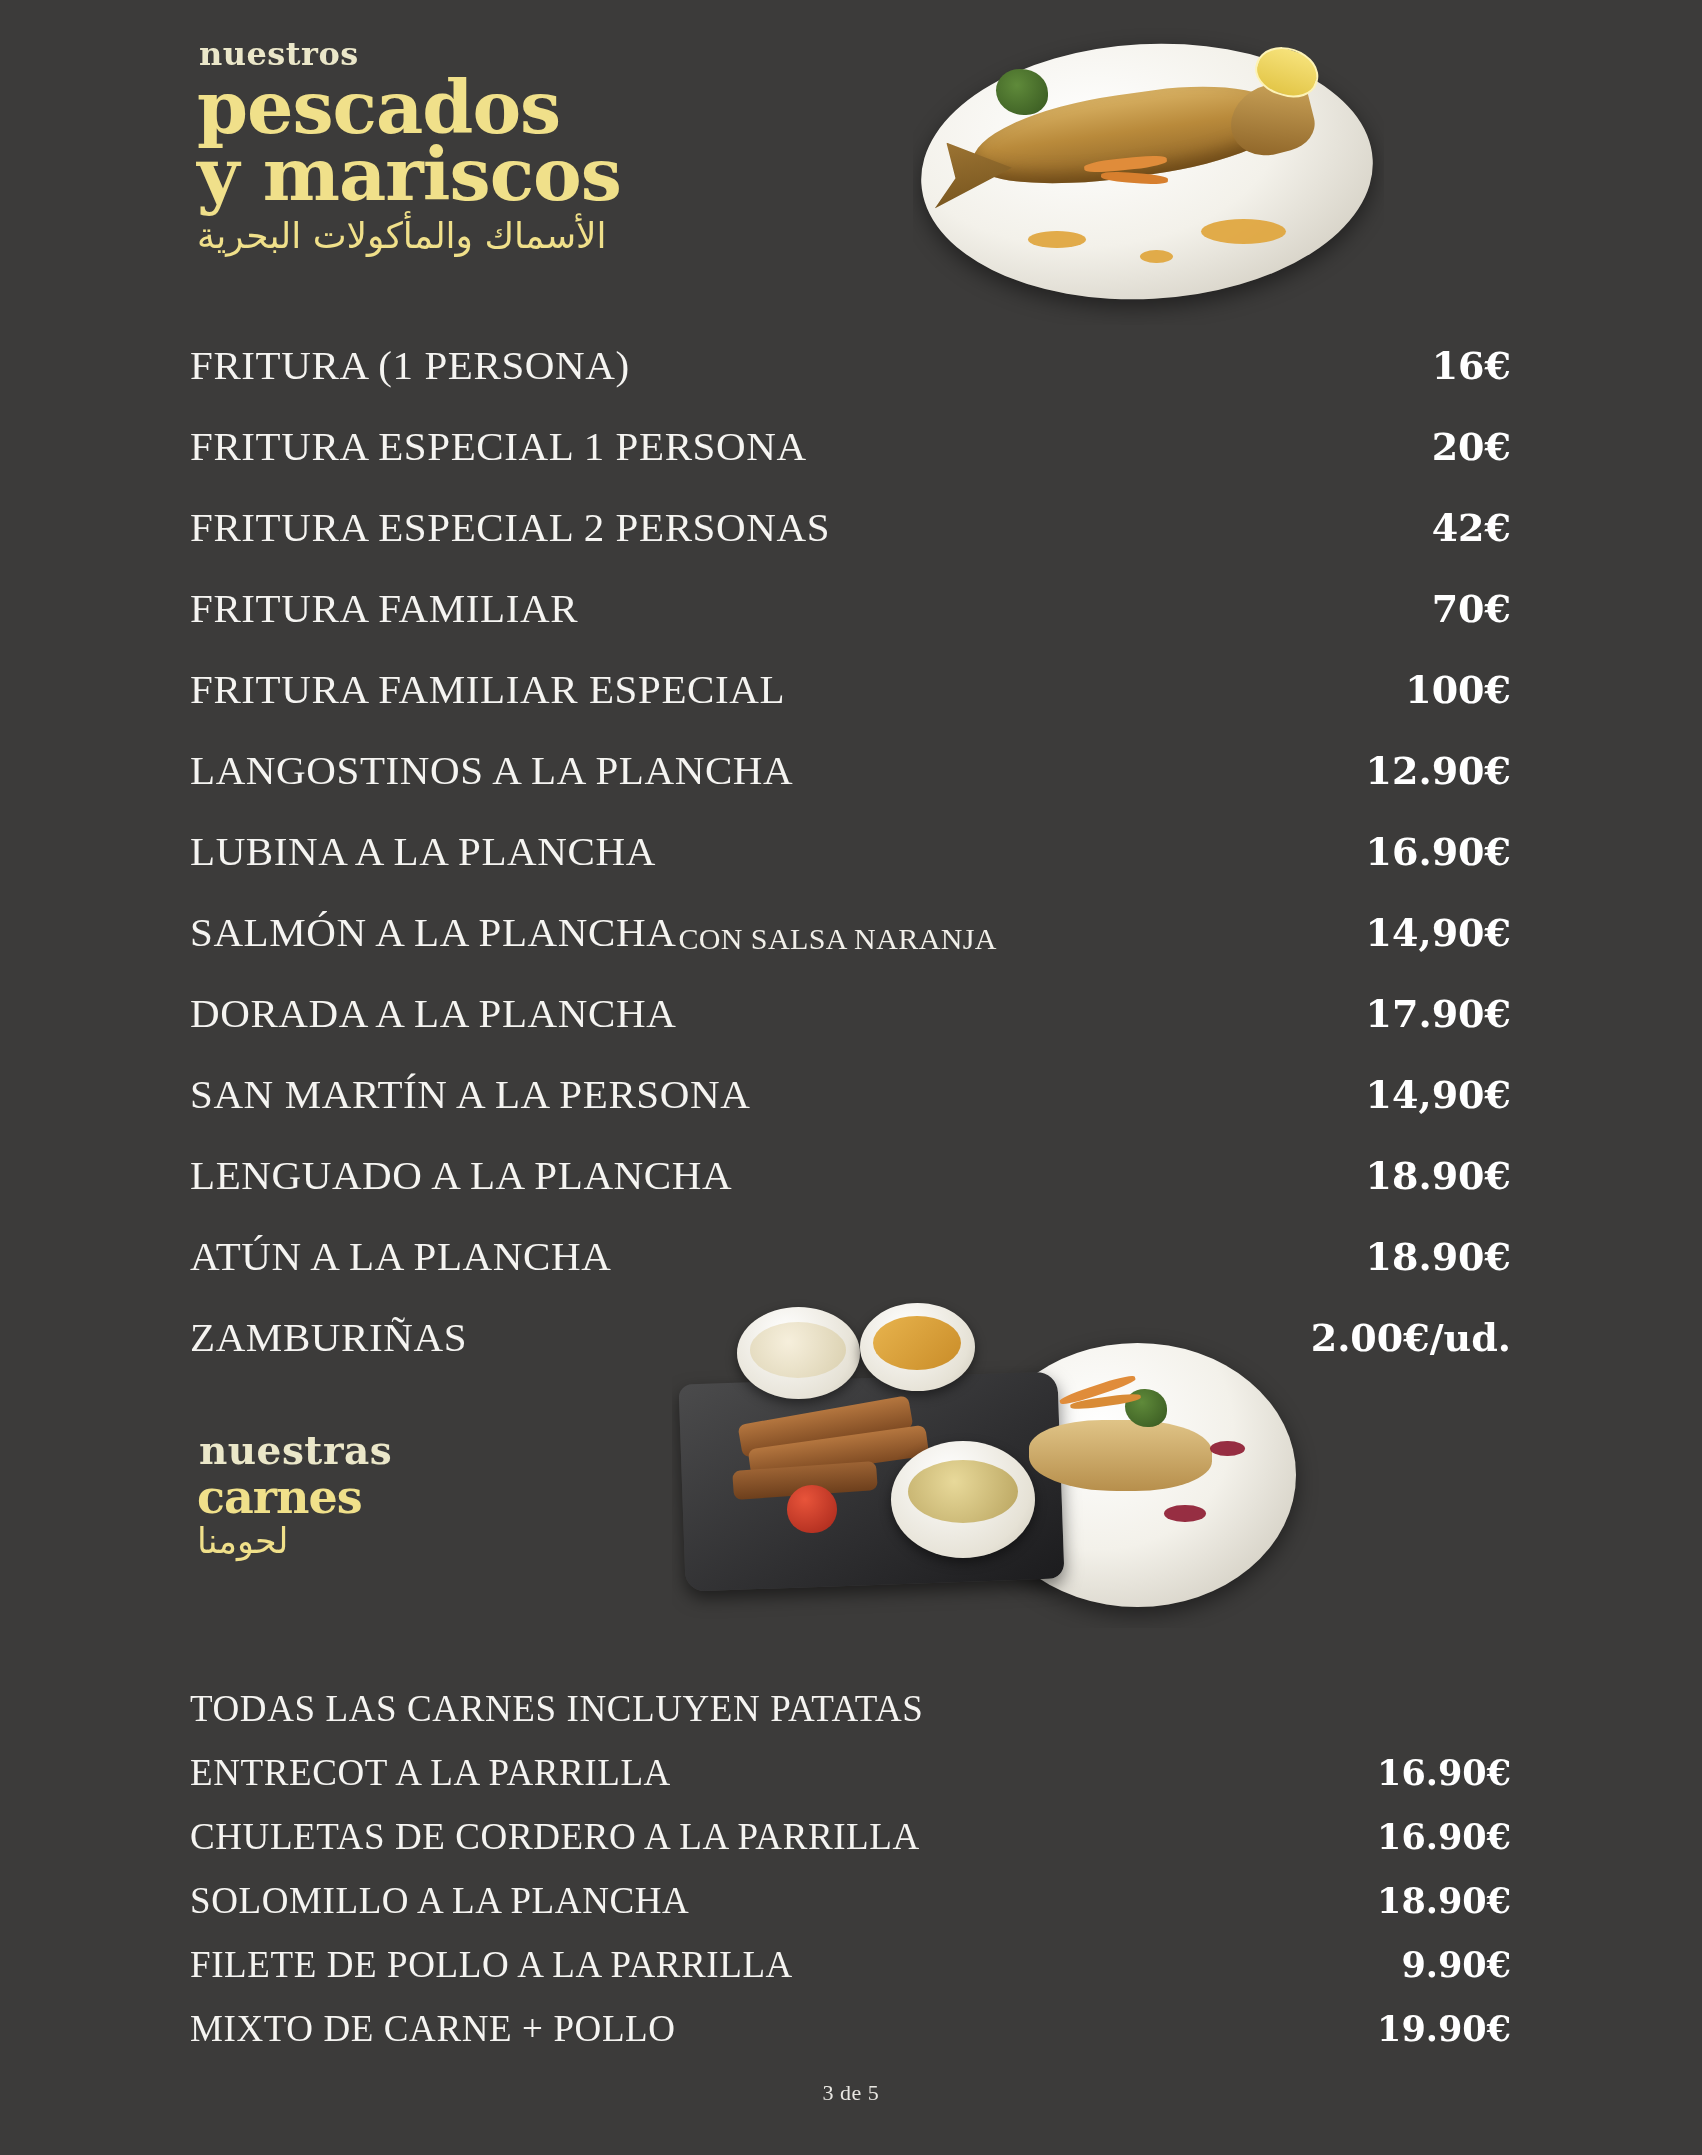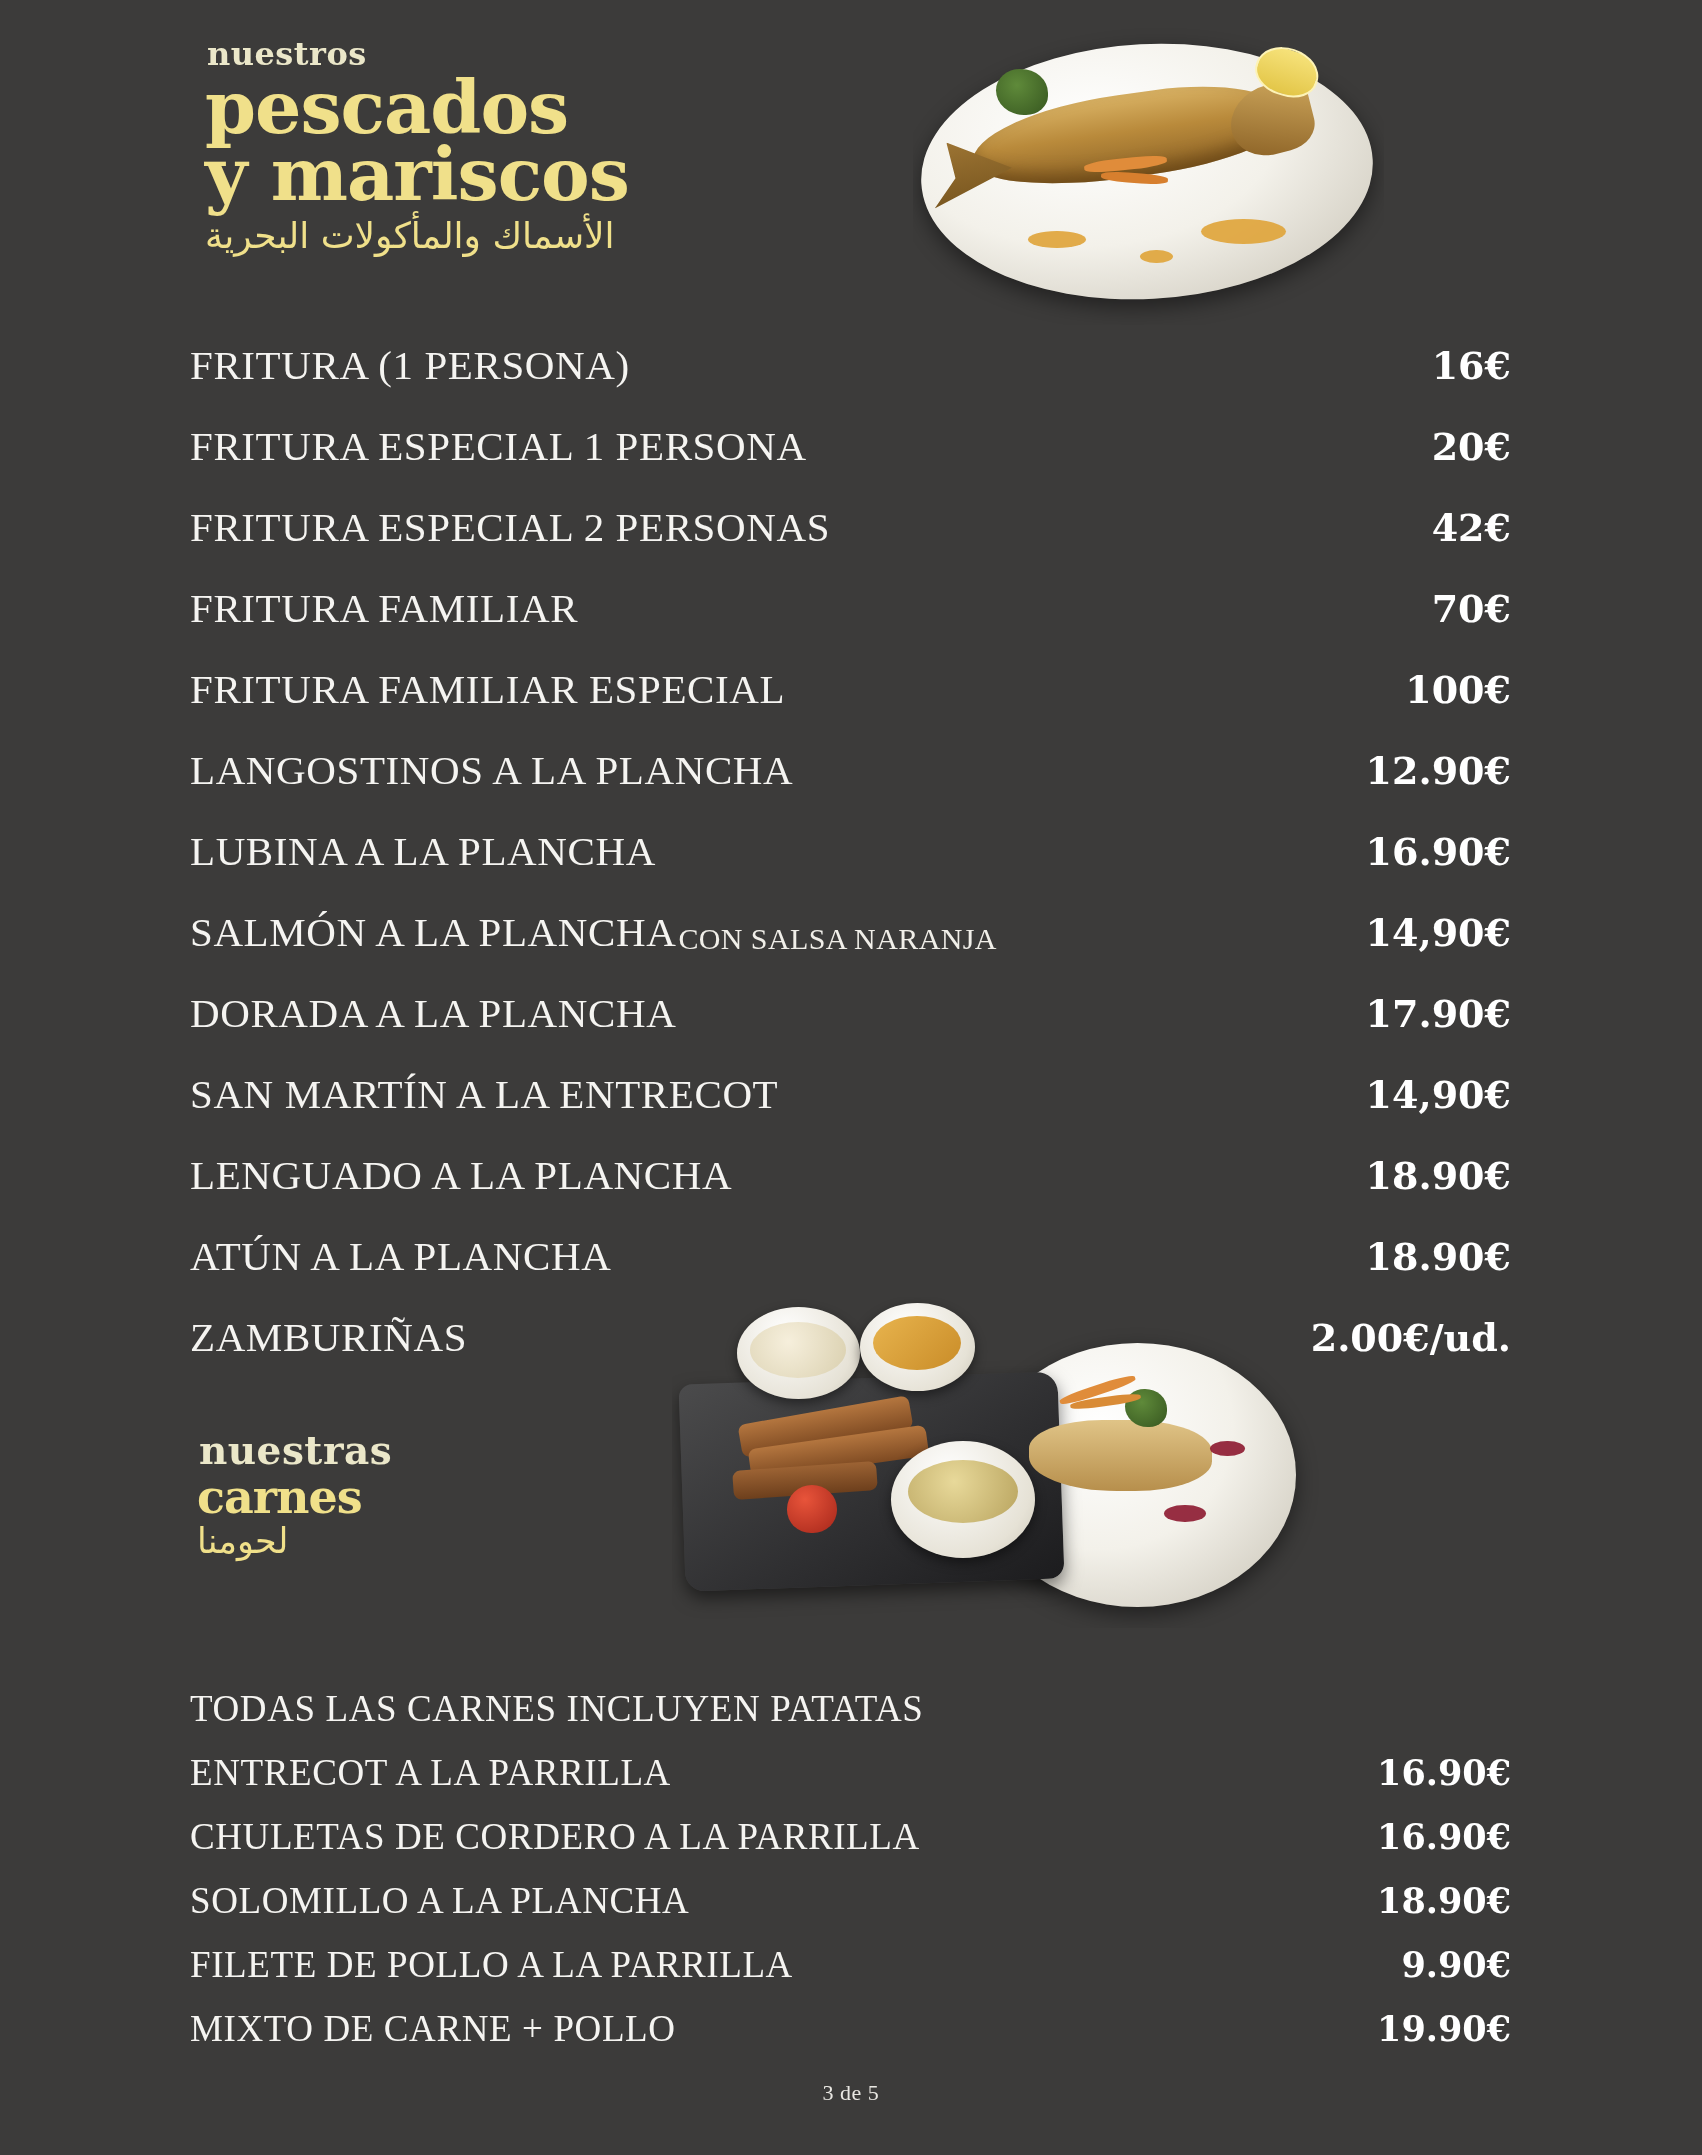--- a/index.html
+++ b/index.html
@@ -19,21 +19,21 @@
   .page {
     position: absolute;
     inset: 0;
     background: #3c3b3a;
   }
 
   
   .section-head {
     position: absolute;
   }
-  #fish-head { left: 197px; top: 38px; margin-left: 8px; }
+  #fish-head { left: 197px; top: 38px; }
   .head-pre {
     font-family: "DejaVu Serif", serif;
     font-weight: bold;
     font-size: 32px;
     color: #ebe7c9;
     letter-spacing: 0.5px;
     line-height: 1;
     margin: 0 0 3.8px 1.9px;
   }
   .head-main {
@@ -294,21 +294,21 @@
         <div class="item-name">SALMÓN A LA PLANCHA</div>
         <div class="item-sub">CON SALSA NARANJA</div>
       </div>
       <div class="item-price">14,90€</div>
     </div>
     <div class="row">
       <div class="item-name">DORADA A LA PLANCHA</div>
       <div class="item-price">17.90€</div>
     </div>
     <div class="row">
-      <div class="item-name">SAN MARTÍN A LA ENTRECOT</div>
+      <div class="item-name">SAN MARTÍN A LA PERSONA</div>
       <div class="item-price">14,90€</div>
     </div>
     <div class="row">
       <div class="item-name">LENGUADO A LA PLANCHA</div>
       <div class="item-price">18.90€</div>
     </div>
     <div class="row">
       <div class="item-name">ATÚN A LA PLANCHA</div>
       <div class="item-price">18.90€</div>
     </div>

